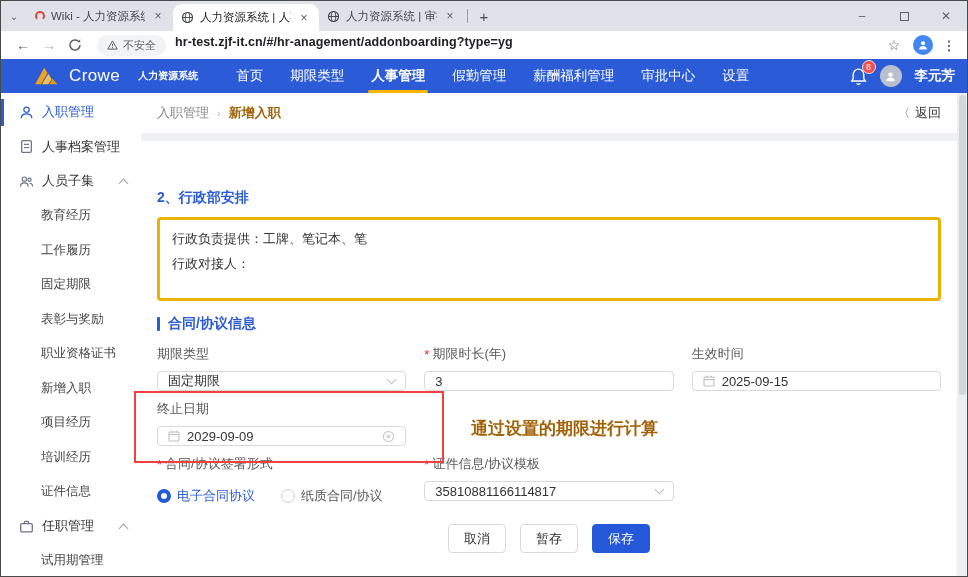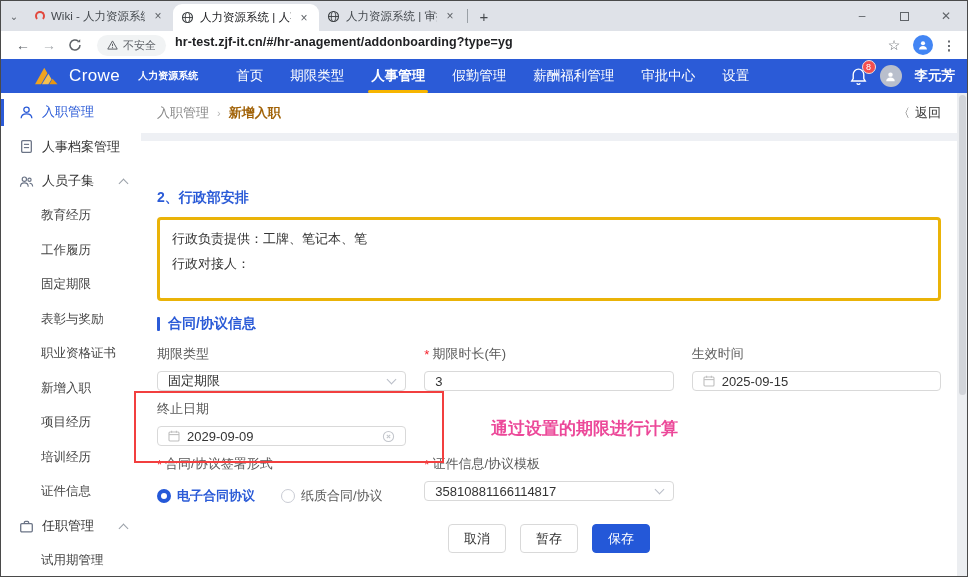--- a/index.html
+++ b/index.html
@@ -78,25 +78,25 @@
   .row2, .row3 { margin-top:9px; }
   .flabel { font-size:13px; color:#595959; margin-bottom:8px; display:flex; align-items:center; gap:3px; }
   .req { color:#f5222d; }
   .control { height:20px; border:1px solid #d9d9d9; border-radius:4px; display:flex; align-items:center; padding:0 10px; font-size:13px; color:#333; gap:7px; background:#fff; }
   .control .val { flex:1; white-space:nowrap; overflow:hidden; }
   .chevdown { width:7px; height:7px; border-right:1.4px solid #b9bdc7; border-bottom:1.4px solid #b9bdc7; transform:rotate(45deg); margin-top:-4px; flex:0 0 auto; }
   .icn { display:flex; flex:0 0 auto; }
 
   .endwrap { position:relative; }
   .red-box { position:absolute; left:-23px; top:-9px; width:310px; height:72px; border:2px solid #f23f3f; pointer-events:none; z-index:4; }
-  .red-note { position:absolute; left:334px; top:17px; color:#ec4899; font-size:17px; font-weight:700; white-space:nowrap; }
+  .red-note { position:absolute; left:314px; top:17px; color:#a16207; font-size:17px; font-weight:700; white-space:nowrap; }
 
   .radio-row { display:flex; align-items:center; gap:26px; height:30px; }
   .radio { display:flex; align-items:center; gap:6px; font-size:13px; color:#595959; }
-  .radio.on { color:#2b5bd7;font-weight:bold; }
+  .radio.on { color:#2b5bd7; }
   .rdot-on { width:14px; height:14px; border-radius:50%; background:#fff; border:4.5px solid #2458d8; flex:0 0 auto; }
   .rdot-off { width:14px; height:14px; border-radius:50%; background:#fff; border:1px solid #c9ccd4; flex:0 0 auto; }
 
   .btnrow { display:flex; justify-content:center; gap:14px; margin-top:13px; }
   .btn { height:29px; padding:0 15px; border:1px solid #d9d9d9; border-radius:4px; background:#fff; font-size:13px; color:#333; display:flex; align-items:center; }
   .btn.primary { background:#2458d8; border-color:#2458d8; color:#fff; }
 </style>
 </head>
 <body>
 

